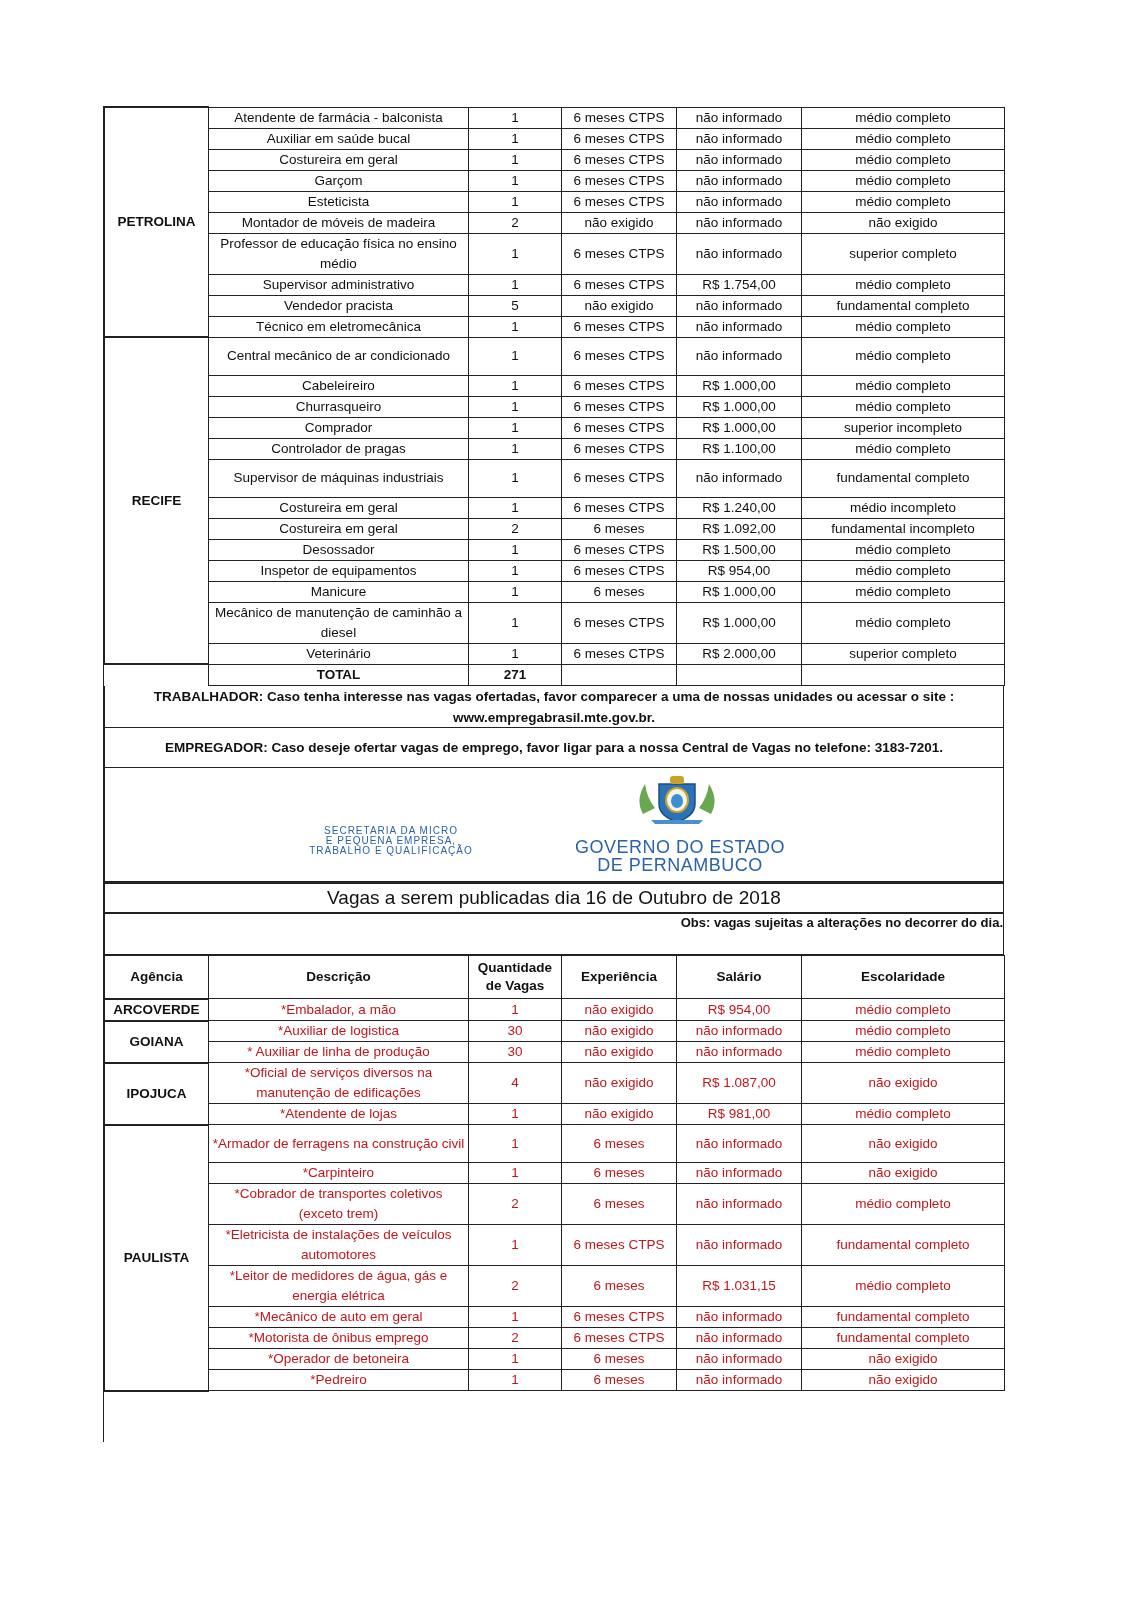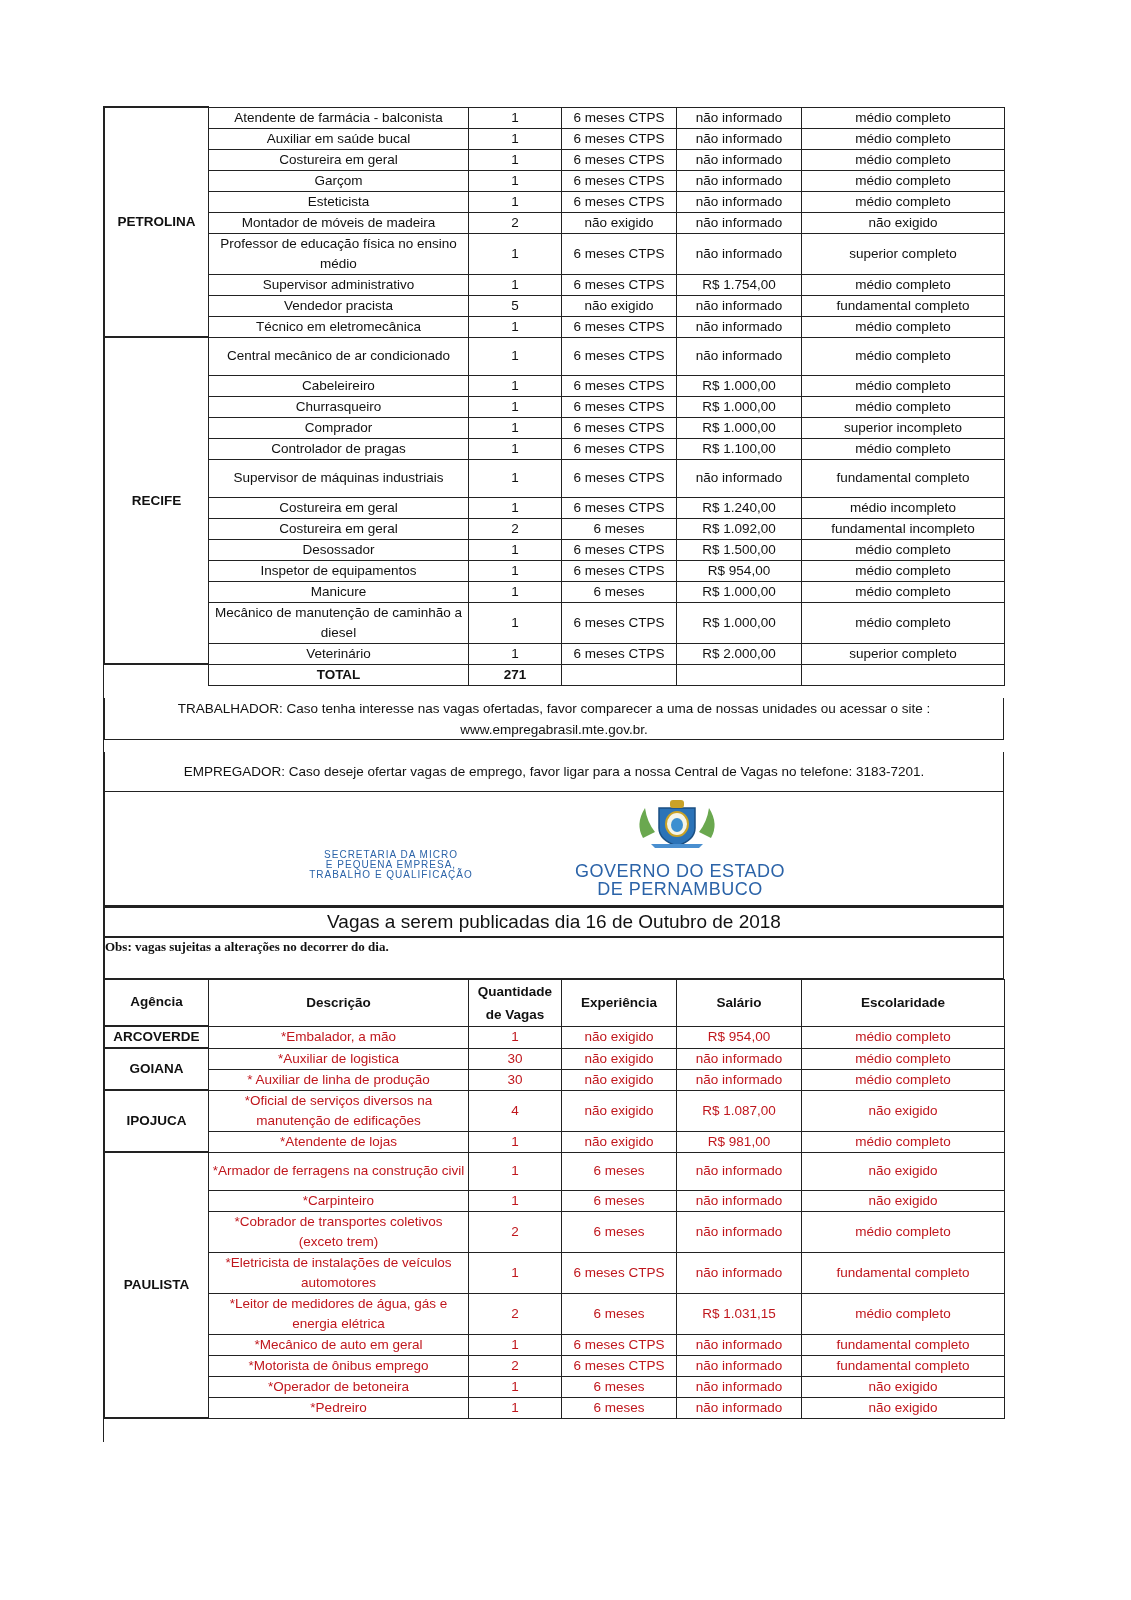--- a/index.html
+++ b/index.html
@@ -8,38 +8,38 @@
   .page { position: absolute; left: 104px; top: 106px; width: 900px; }
   table.grid { border-collapse: collapse; width: 900px; table-layout: fixed; font-size: 13.5px; }
   table.grid td { border: 1px solid #222; text-align: center; vertical-align: middle;
                   padding: 0 3px; line-height: 20px; }
   table.grid td.agency { font-weight: bold; border-left: 1px solid #222; border-right: 1px solid #222;
                          border-top: 2px solid #222; border-bottom: 2px solid #222; margin-left: 28px; }
   table.grid tr.tall td { height: 37px; }
   table.grid tr.norm td { height: 20px; }
   .red td.c { color: #c0171d; }
   .hdr td { font-weight: bold; height: 42px; }
-  .hdr td.qty { line-height: 23px; }
+  .hdr td.qty { line-height: 18px; }
   .bold { font-weight: bold; }
-  .notice { border: 1px solid #222; border-top: none; text-align: center; font-weight: normal;
-            font-size: 13.5px; line-height: 21px; padding: 0; margin-top: 12px; }
+  .notice { border: 1px solid #222; border-top: none; text-align: center; font-weight: bold;
+            font-size: 13.5px; line-height: 21px; padding: 0; }
   .notice.trab { height: 41px; }
   .notice.emp { height: 39px; line-height: 39px; }
   .logos { border: 1px solid #222; border-top: none; height: 113px; position: relative; }
   .sec-text { position: absolute; left: 164px; top: 58px; width: 244px; text-align: center;
               color: #2b63a8; font-size: 10px; letter-spacing: 1px; line-height: 10px; font-weight: normal; }
   .gov-text { position: absolute; left: 432px; top: 70px; width: 286px; text-align: center;
               color: #2b63a8; font-size: 18px; line-height: 18px; letter-spacing: 0.5px; }
   .crest { position: absolute; left: 524px; top: 6px; width: 96px; height: 52px; }
   .title-row { border: 1px solid #222; border-top: 2px solid #222; text-align: center; font-weight: normal;
                font-size: 19px; height: 28px; line-height: 28px; }
   .pcd-row { border: 1px solid #222; border-top: 1px solid #222; text-align: center; font-weight: bold;
              font-size: 13px; color: #c0171d; height: 20px; line-height: 20px; }
-  .obs-row { border: 1px solid #222; border-top: 1px solid #222; text-align: left; font-weight: bold;
-             font-size: 13px; height: 40px; line-height: 18px; font-family: Liberation Serif, serif; }
+  .obs-row { border: 1px solid #222; border-top: 1px solid #222; text-align: right; font-weight: bold;
+             font-size: 13px; height: 40px; line-height: 18px; }
   .left-rule { position: absolute; left: 103px; top: 106px; width: 1px; height: 1336px; background: #222; }
 </style>
 </head>
 <body>
 
 <div class="left-rule"></div>
 
 <div class="page">
 
   <table class="grid">

